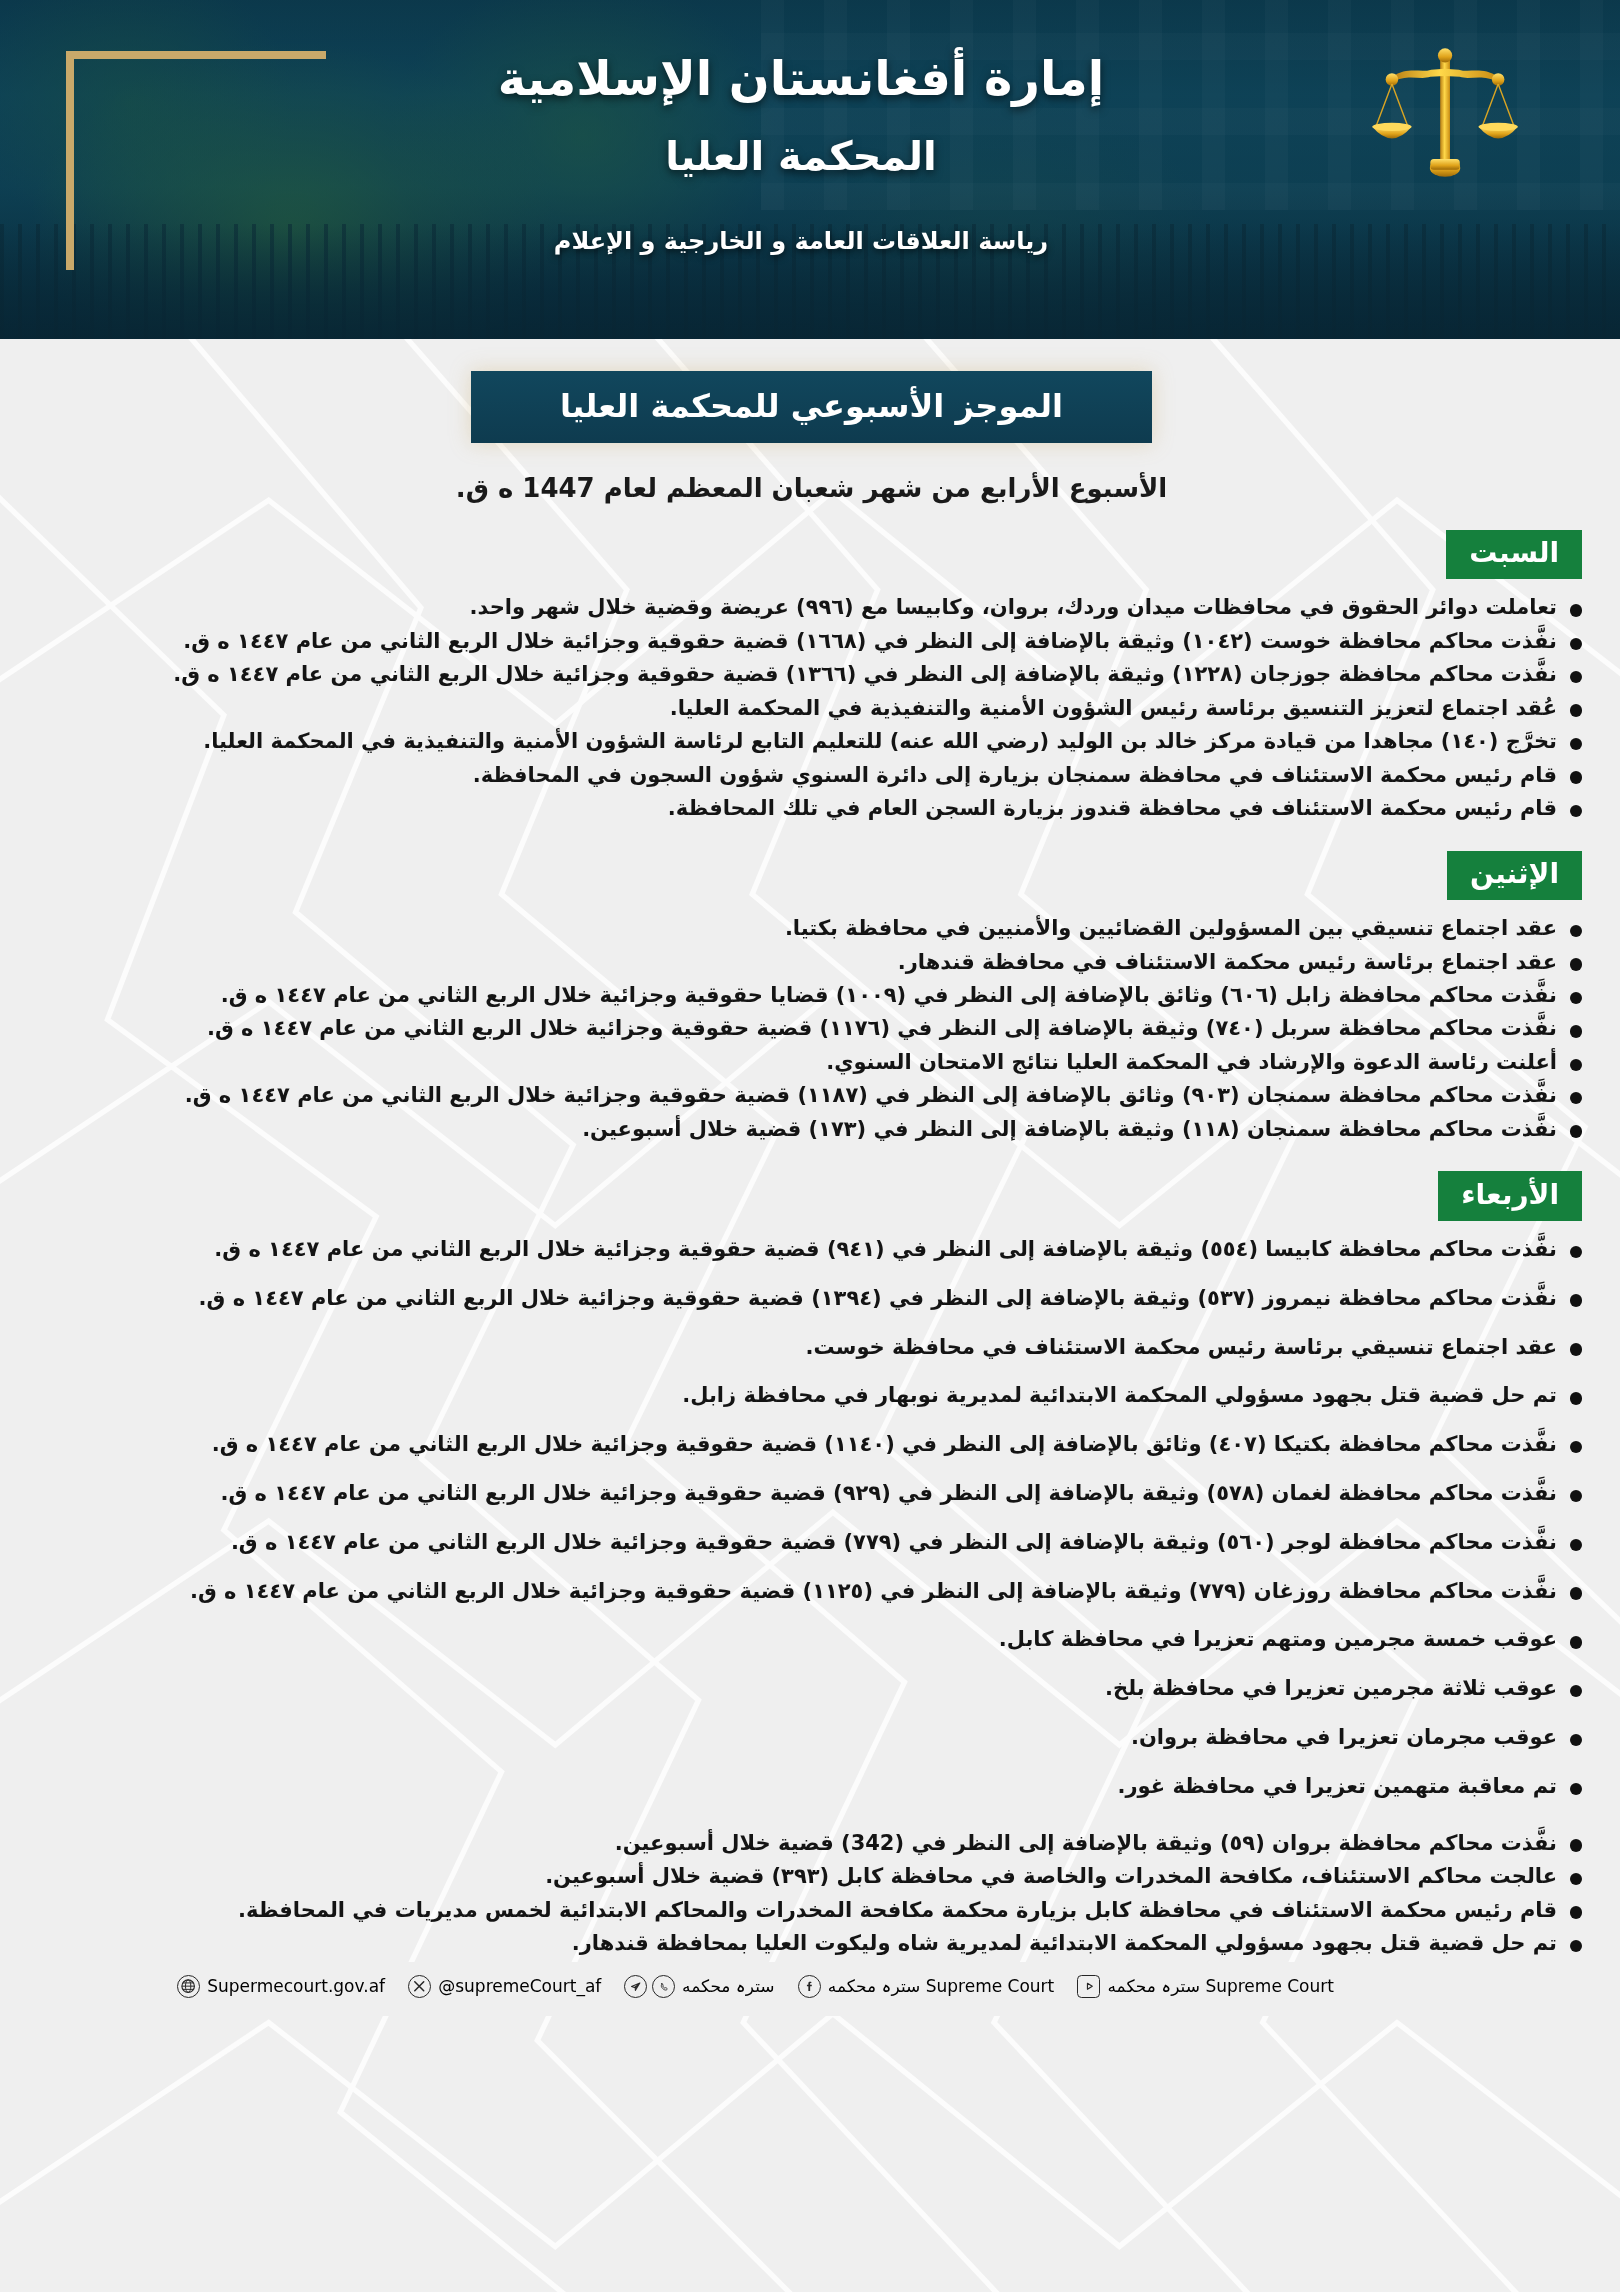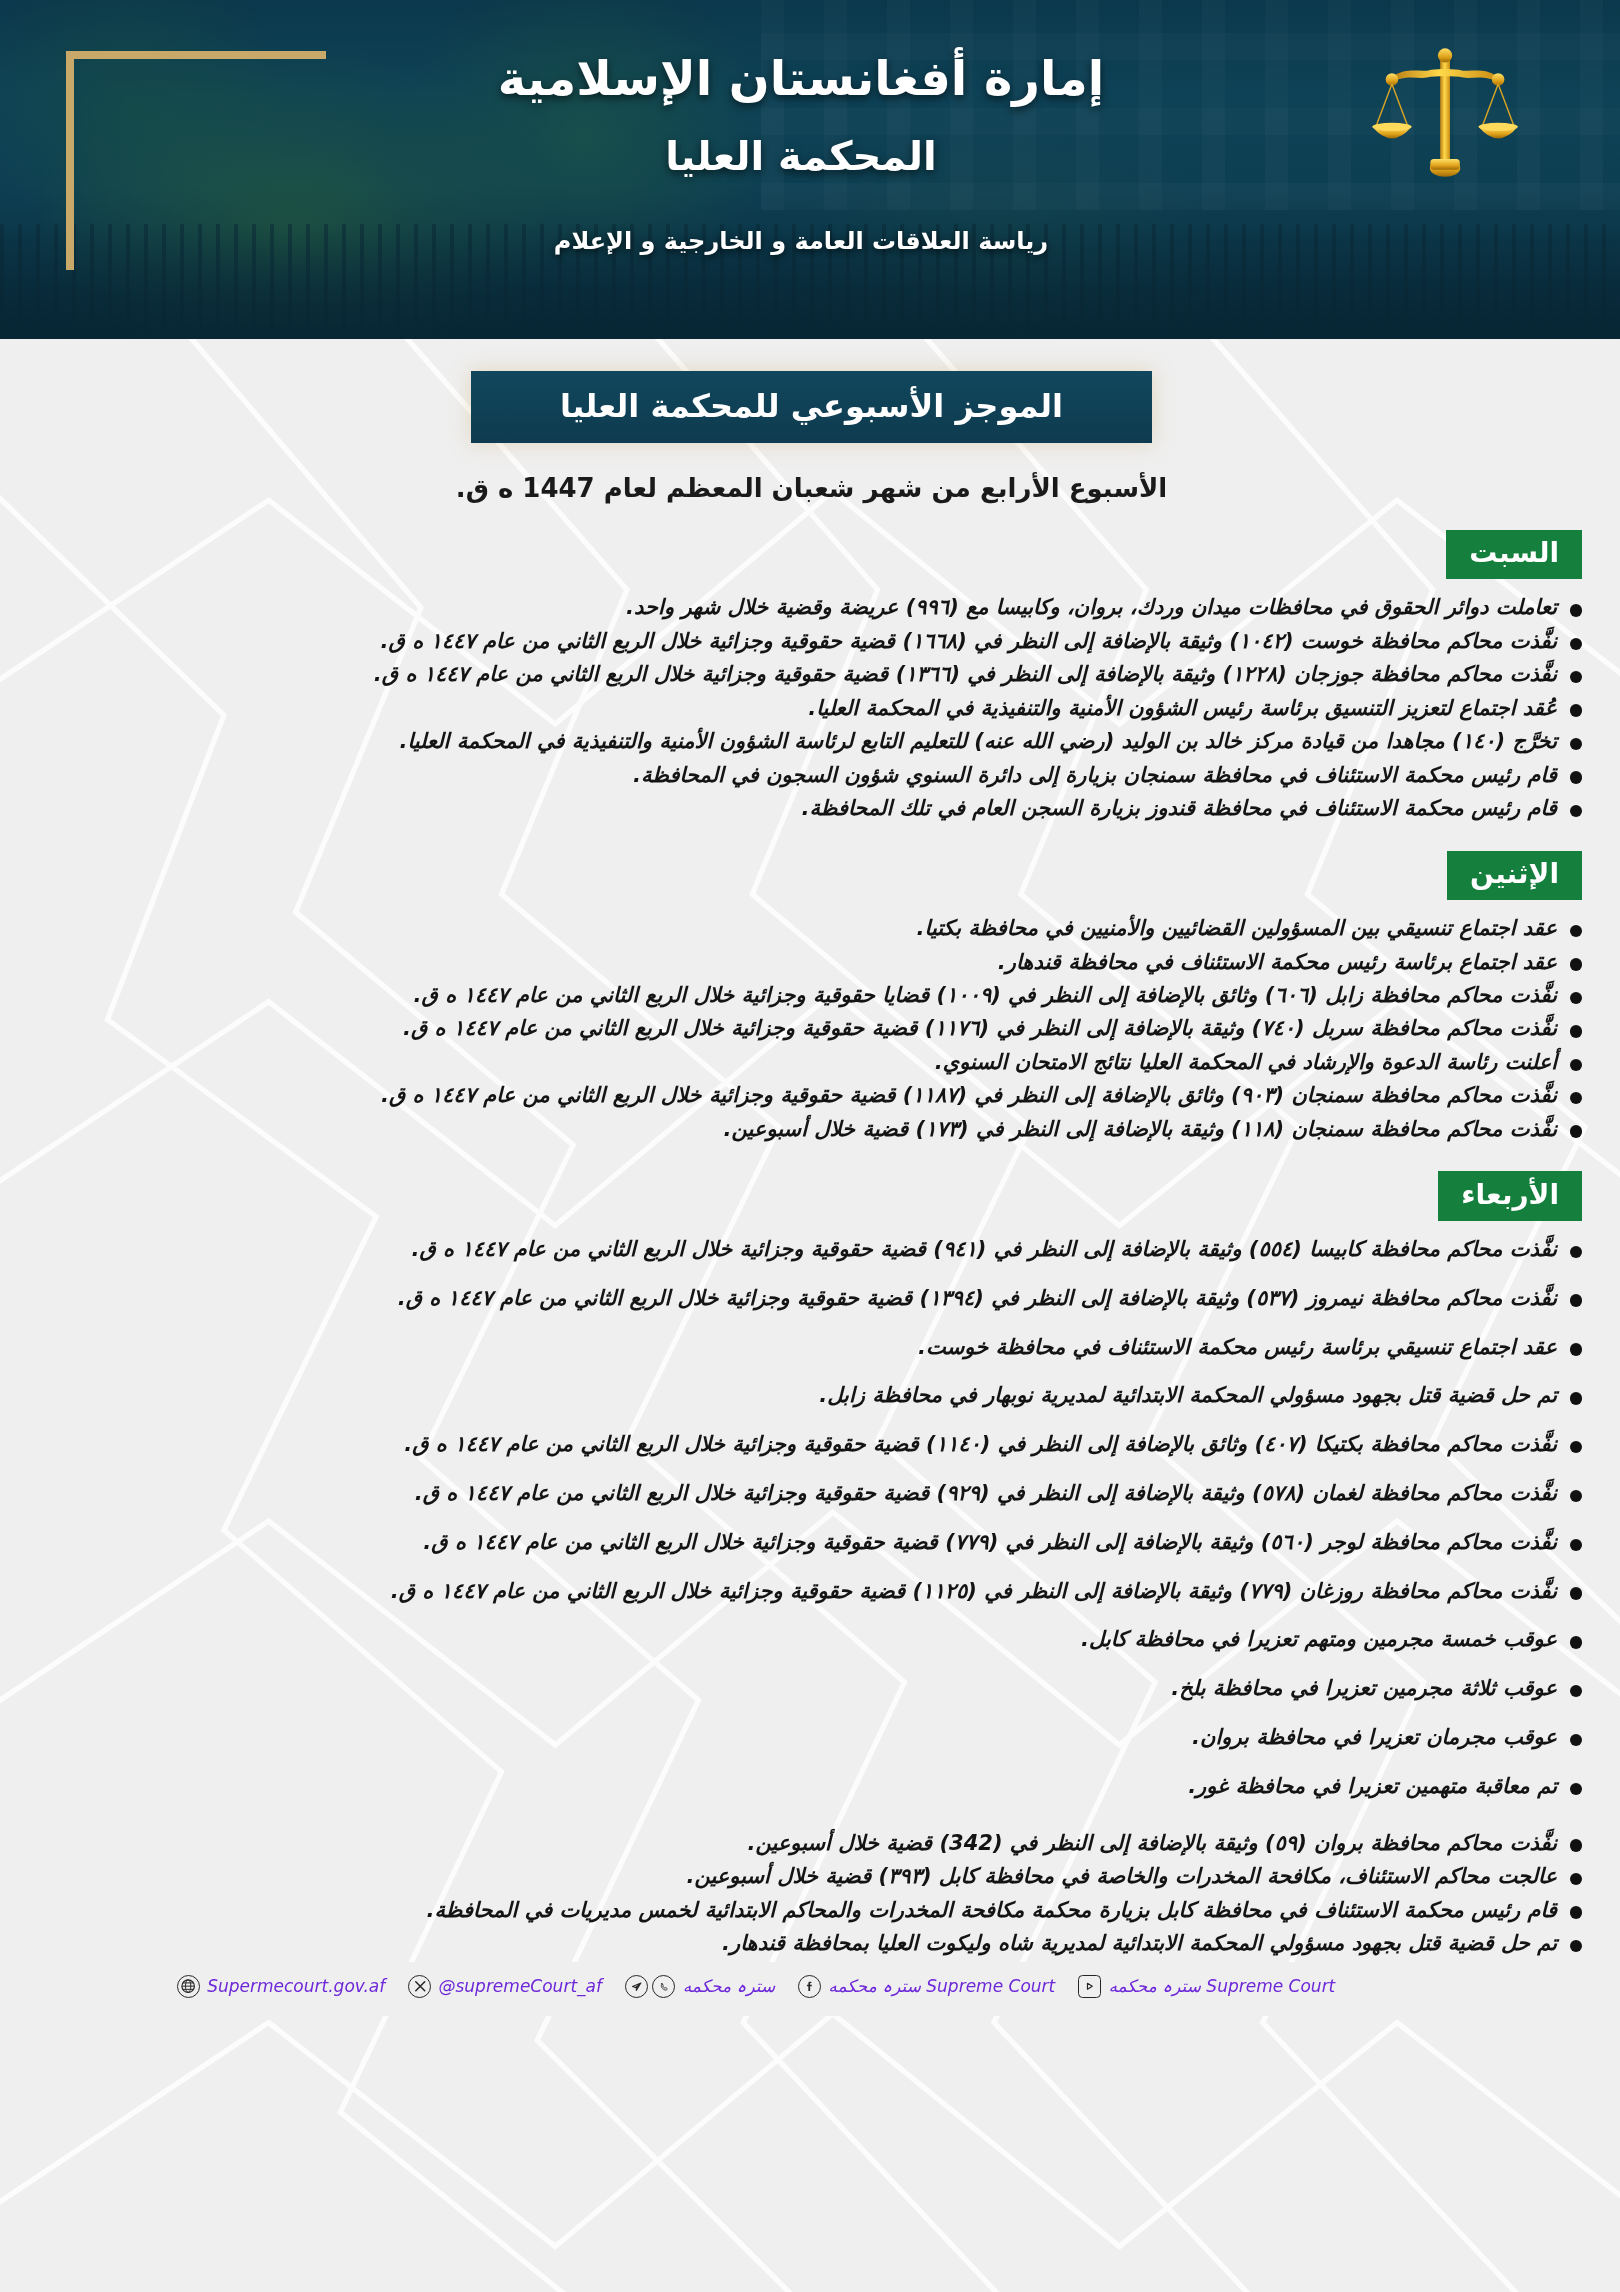--- a/index.html
+++ b/index.html
@@ -172,21 +172,20 @@
     text-align:center;
   }
 
   .bullets { margin-top:14.3px; }
   .bullet {
     display:flex;
     align-items:flex-start;
     justify-content:space-between;
     direction:rtl;
     margin:0 0 9px 0;
-    font-style:italic;
   }
   .dot {
     flex:0 0 auto;
     width:12.5px; height:12.5px;
     border-radius:50%;
     background:#111;
     margin-top:10.7px;
     margin-left:12.5px;
   }
   .btext {
@@ -232,23 +231,22 @@
   .social .ic {
     width:23px; height:23px;
     border:1.6px solid #262626;
     border-radius:50%;
     display:flex; align-items:center; justify-content:center;
     flex:0 0 auto;
   }
   .social .ic.sq { border-radius:4.5px; }
   .social .lbl {
     font-size:17px;
-    color:#6d28d9;
+    color:#000000;
     white-space:nowrap;
-    font-style:italic;
   }
   .social .lbl.ar { direction:rtl; }
   .dual { display:flex; gap:4.5px; }
 </style>
 </head>
 <body>
 
 <div class="page">
 
   <div class="header">

